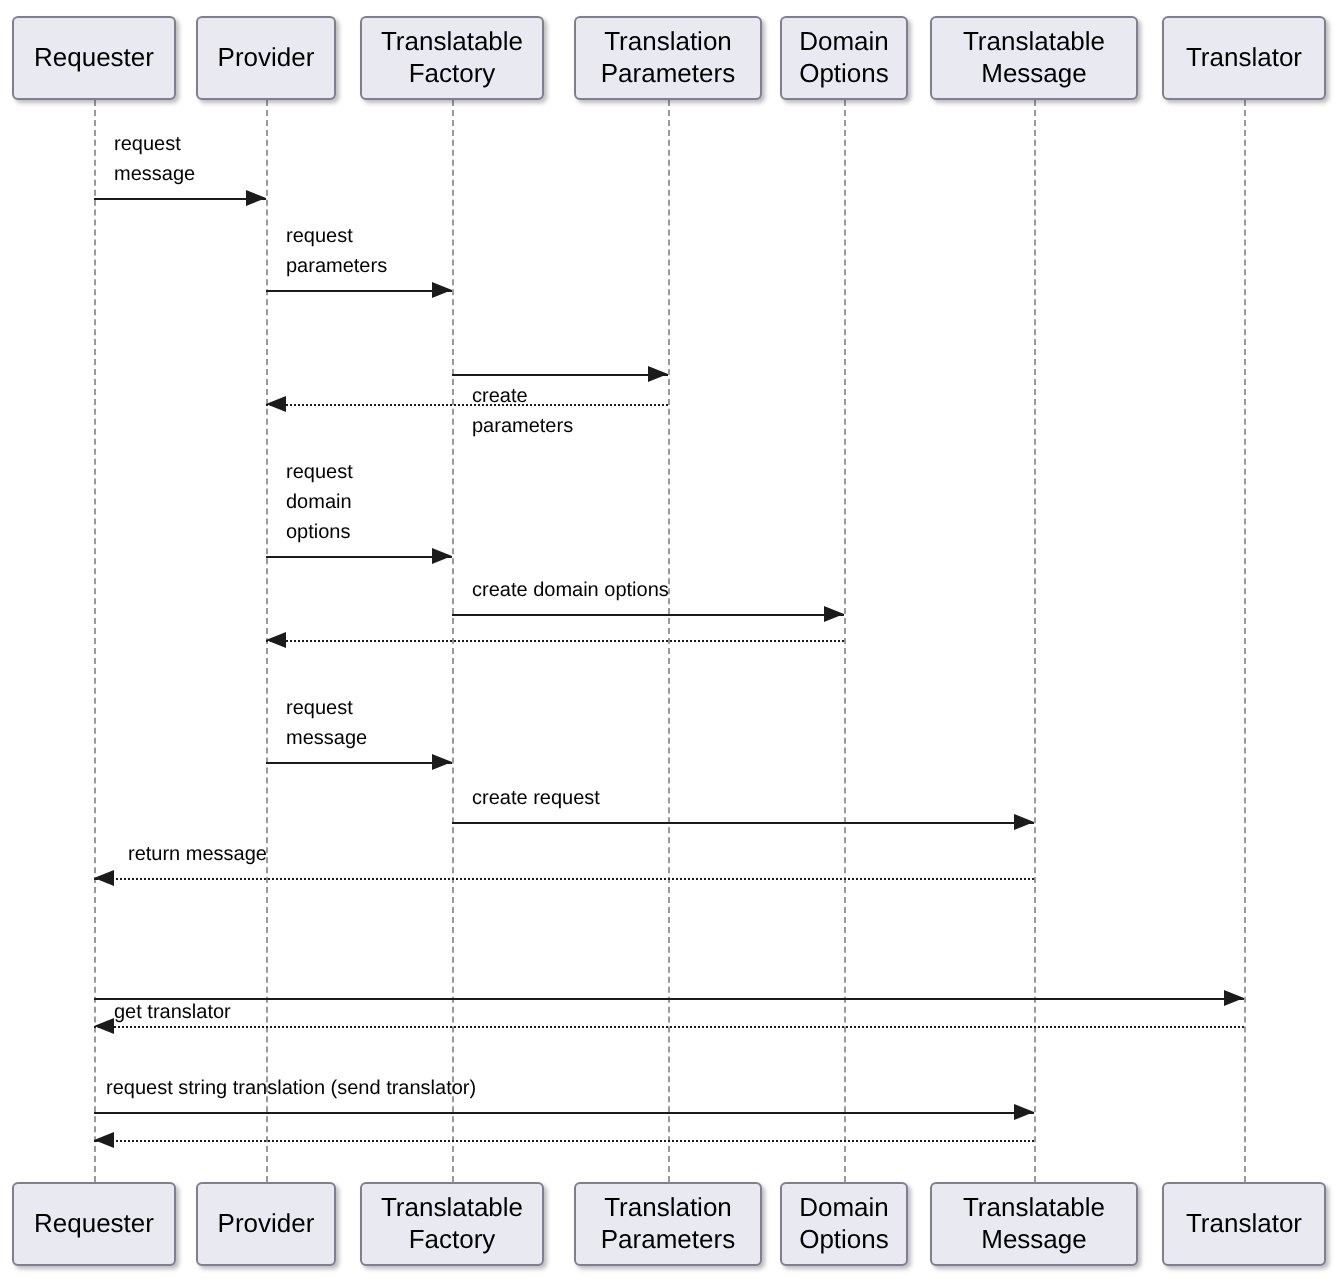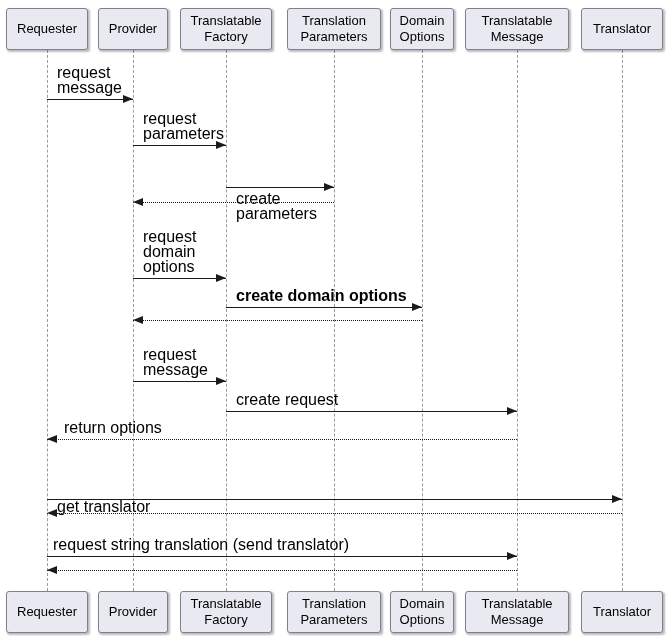--- a/index.html
+++ b/index.html
@@ -37,21 +37,21 @@
   .mline.return { border-top: 1px dotted var(--arrow, #1B1B1B); }
   .ahead {
     position: absolute; width: 0; height: 0;
     border-top: 4px solid transparent;
     border-bottom: 4px solid transparent;
   }
   .ahead.right { border-left: 10px solid var(--arrow, #1B1B1B); }
   .ahead.left  { border-right: 10px solid var(--arrow, #1B1B1B); }
   .mlabel {
     position: absolute;
-    font-size: 16px;
+    font-size: 10px;
     line-height: 15px;
     white-space: pre;
     color: var(--text, #000);
   }
 </style>
 </head>
 <body>
 
 <div id="diagram-root">
     <div class="lifeline" style="left: 47px; top: 50px; height: 541px;"></div>
@@ -97,33 +97,33 @@
 parameters</div>
     <div class="mline return" style="left: 133px; top: 202px; width: 201px;"></div>
     <div class="ahead left" style="left: 133px; top: 198px;"></div>
     <div class="mline call" style="left: 133px; top: 278px; width: 93px;"></div>
     <div class="ahead right" style="left: 216px; top: 274px;"></div>
     <div class="mlabel" style="left: 143px; top: 229px;">request
 domain
 options</div>
     <div class="mline call" style="left: 226px; top: 307px; width: 196px;"></div>
     <div class="ahead right" style="left: 412px; top: 303px;"></div>
-    <div class="mlabel" style="left: 236px; top: 288px; font-weight: bold;">create domain options</div>
+    <div class="mlabel" style="left: 236px; top: 288px;">create domain options</div>
     <div class="mline return" style="left: 133px; top: 320px; width: 289px;"></div>
     <div class="ahead left" style="left: 133px; top: 316px;"></div>
     <div class="mline call" style="left: 133px; top: 381px; width: 93px;"></div>
     <div class="ahead right" style="left: 216px; top: 377px;"></div>
     <div class="mlabel" style="left: 143px; top: 347px;">request
 message</div>
     <div class="mline call" style="left: 226px; top: 411px; width: 291px;"></div>
     <div class="ahead right" style="left: 507px; top: 407px;"></div>
     <div class="mlabel" style="left: 236px; top: 392px;">create request</div>
     <div class="mline return" style="left: 47px; top: 439px; width: 470px;"></div>
     <div class="ahead left" style="left: 47px; top: 435px;"></div>
-    <div class="mlabel" style="left: 64px; top: 420px;">return options</div>
+    <div class="mlabel" style="left: 64px; top: 420px;">return message</div>
     <div class="mline call" style="left: 47px; top: 499px; width: 575px;"></div>
     <div class="ahead right" style="left: 612px; top: 495px;"></div>
     <div class="mlabel" style="left: 57px; top: 480px; margin-top: 19px;">get translator</div>
     <div class="mline return" style="left: 47px; top: 513px; width: 575px;"></div>
     <div class="ahead left" style="left: 47px; top: 509px;"></div>
     <div class="mline call" style="left: 47px; top: 556px; width: 470px;"></div>
     <div class="ahead right" style="left: 507px; top: 552px;"></div>
     <div class="mlabel" style="left: 53px; top: 537px;">request string translation (send translator)</div>
     <div class="mline return" style="left: 47px; top: 570px; width: 470px;"></div>
     <div class="ahead left" style="left: 47px; top: 566px;"></div>

